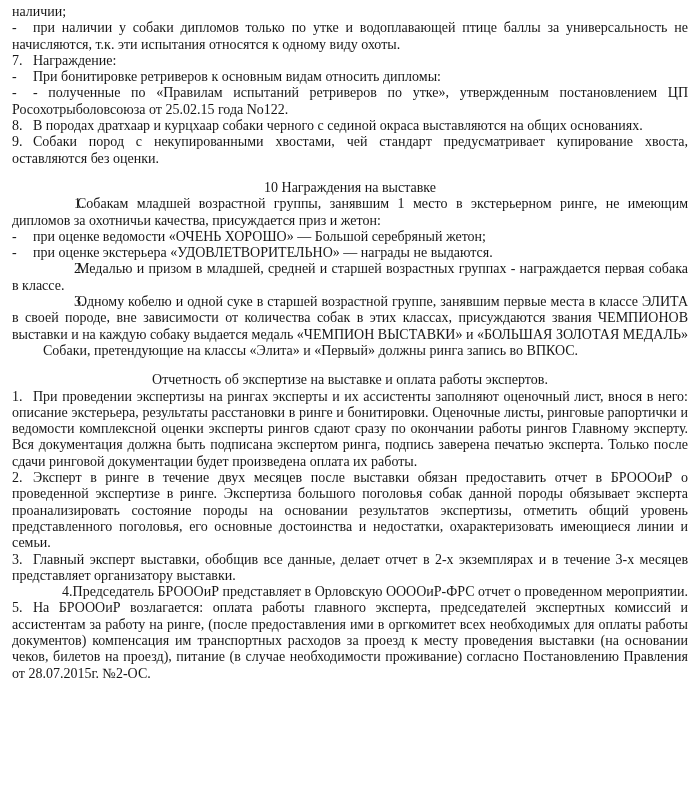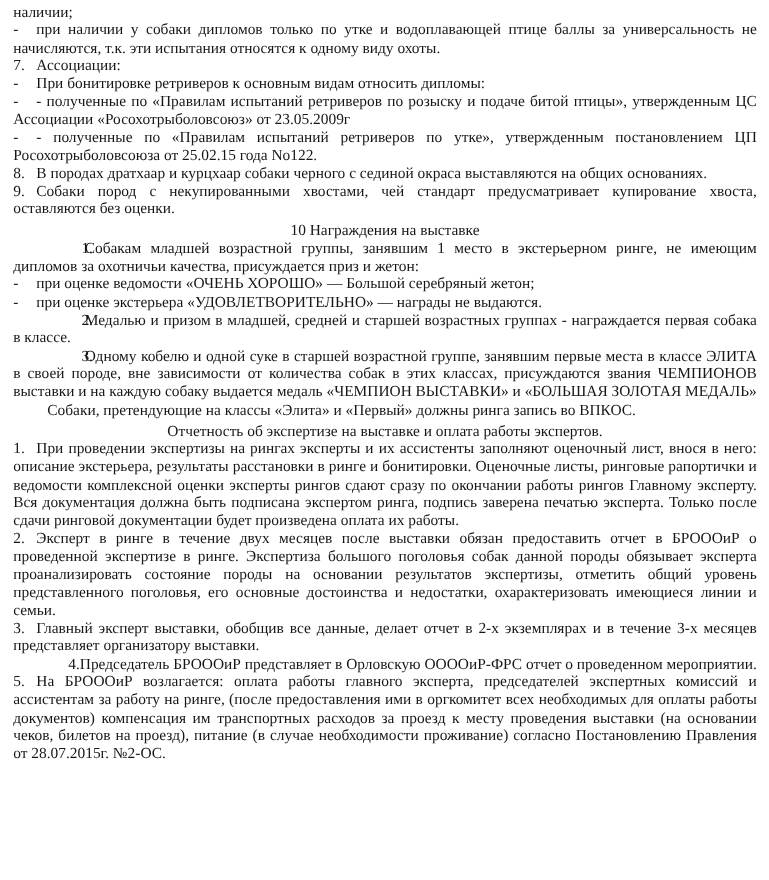--- a/index.html
+++ b/index.html
@@ -9,36 +9,35 @@
     width: 699px;
     height: 660px;
     padding: 4px 11px 0 12px;
     font-family: "Liberation Serif", "DejaVu Serif", serif;
     font-size: 14px;
     line-height: 16.3px;
     color: #161616;
   }
   .block { text-align: justify; }
   .block.left { text-align: right; }
-  .heading { text-align: center; margin-top: 3px; }
+  .heading { text-align: center; margin-top: 13px; }
   .heading + .heading { margin-top: 0; }
   .marker { display: inline-block; }
   .m-std { width: 21px; }
   .m-big { width: 34px; }
   .pnum, .pindent { text-indent: 31px; }
 </style>
 </head>
 <body>
 
 <div class="doc">
     <div class="block p"><span>наличии;</span></div>
     <div class="block li"><span class="marker m-std">-</span><span>при наличии у собаки дипломов только по утке и водоплавающей птице баллы за универсальность не начисляются, т.к. эти испытания относятся к одному виду охоты.</span></div>
-    <div class="block li"><span class="marker m-std">7.</span><span>Ассоциации:</span></div>
+    <div class="block li"><span class="marker m-std">7.</span><span>Награждение:</span></div>
     <div class="block li"><span class="marker m-std">-</span><span>При бонитировке ретриверов к основным видам относить дипломы:</span></div>
-    <div class="block li"><span class="marker m-std">-</span><span>- полученные по «Правилам испытаний ретриверов по розыску и подаче битой птицы», утвержденным ЦС Ассоциации «Росохотрыболовсоюз» от 23.05.2009г</span></div>
     <div class="block li"><span class="marker m-std">-</span><span>- полученные по «Правилам испытаний ретриверов по утке», утвержденным постановлением ЦП Росохотрыболовсоюза от 25.02.15 года No122.</span></div>
     <div class="block li"><span class="marker m-std">8.</span><span>В породах дратхаар и курцхаар собаки черного с сединой окраса выставляются на общих основаниях.</span></div>
     <div class="block li"><span class="marker m-std">9.</span><span>Собаки пород с некупированными хвостами, чей стандарт предусматривает купирование хвоста, оставляются без оценки.</span></div>
     <div class="block heading"><span>10 Награждения на выставке</span></div>
     <div class="block pnum"><span class="marker m-big">1.</span><span>Собакам младшей возрастной группы, занявшим 1 место в экстерьерном ринге, не имеющим дипломов за охотничьи качества, присуждается приз и жетон:</span></div>
     <div class="block li"><span class="marker m-std">-</span><span>при оценке ведомости «ОЧЕНЬ ХОРОШО» — Большой серебряный жетон;</span></div>
     <div class="block li"><span class="marker m-std">-</span><span>при оценке экстерьера «УДОВЛЕТВОРИТЕЛЬНО» — награды не выдаются.</span></div>
     <div class="block pnum"><span class="marker m-big">2.</span><span>Медалью и призом в младшей, средней и старшей возрастных группах - награждается первая собака в классе.</span></div>
     <div class="block pnum"><span class="marker m-big">3.</span><span>Одному кобелю и одной суке в старшей возрастной группе, занявшим первые места в классе ЭЛИТА в своей породе, вне зависимости от количества собак в этих классах, присуждаются звания ЧЕМПИОНОВ выставки и на каждую собаку выдается медаль «ЧЕМПИОН ВЫСТАВКИ» и «БОЛЬШАЯ ЗОЛОТАЯ МЕДАЛЬ»</span></div>
     <div class="block pindent"><span>Собаки, претендующие на классы «Элита» и «Первый» должны ринга запись во ВПКОС.</span></div>

